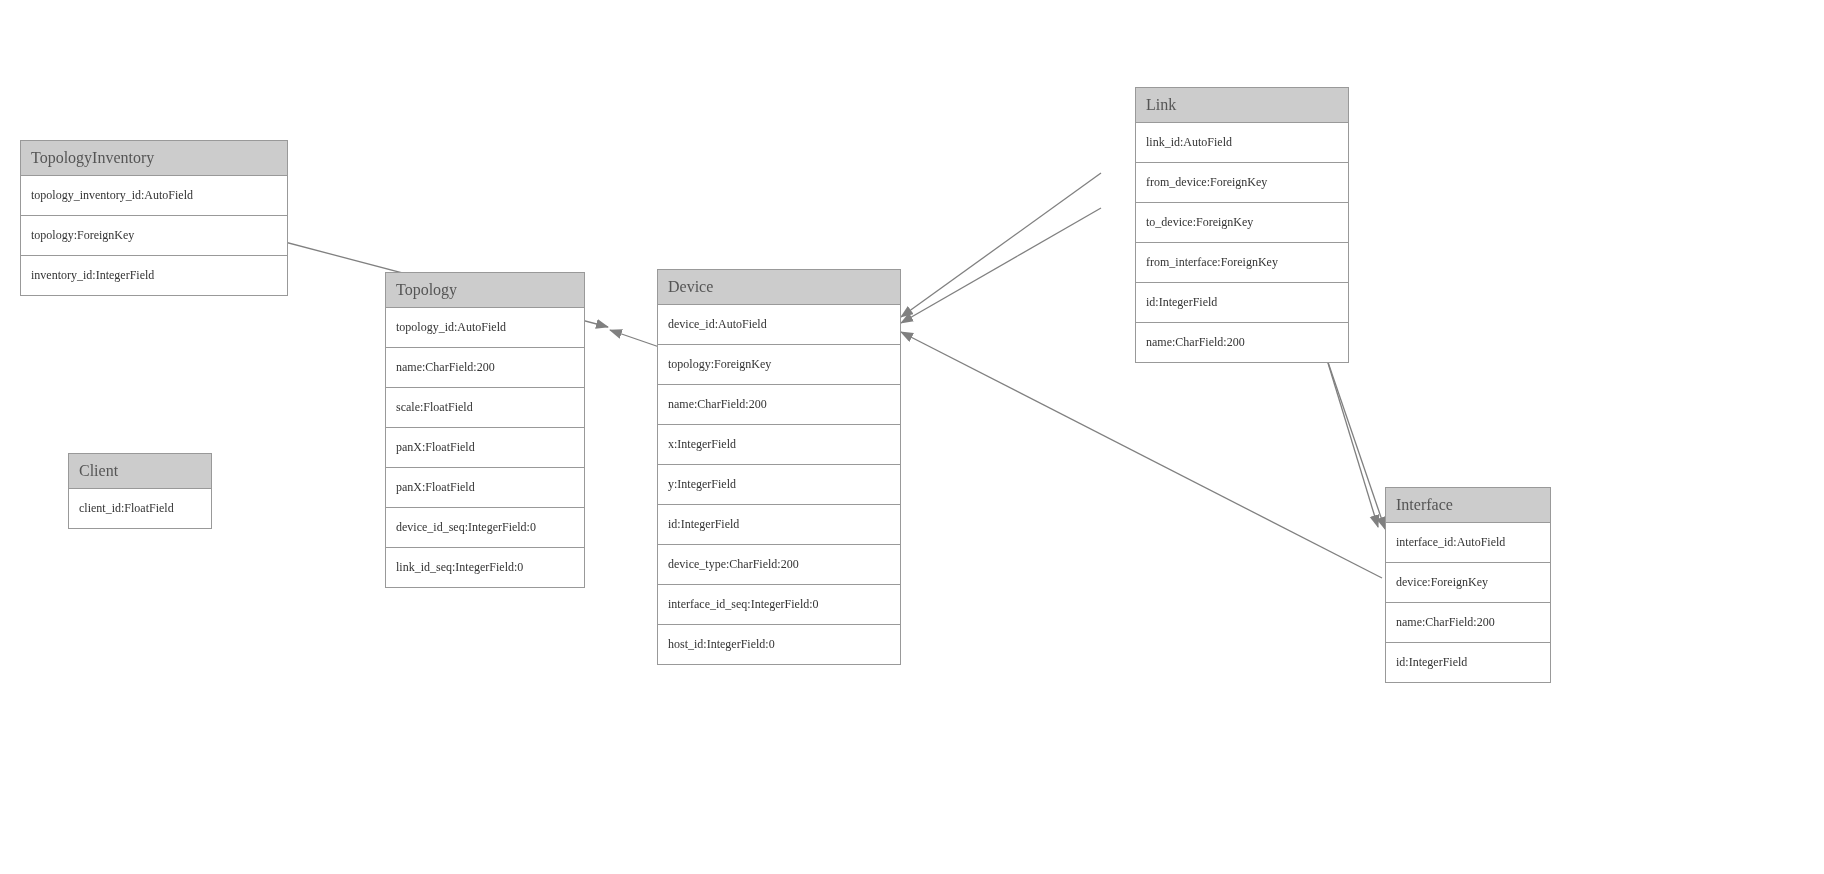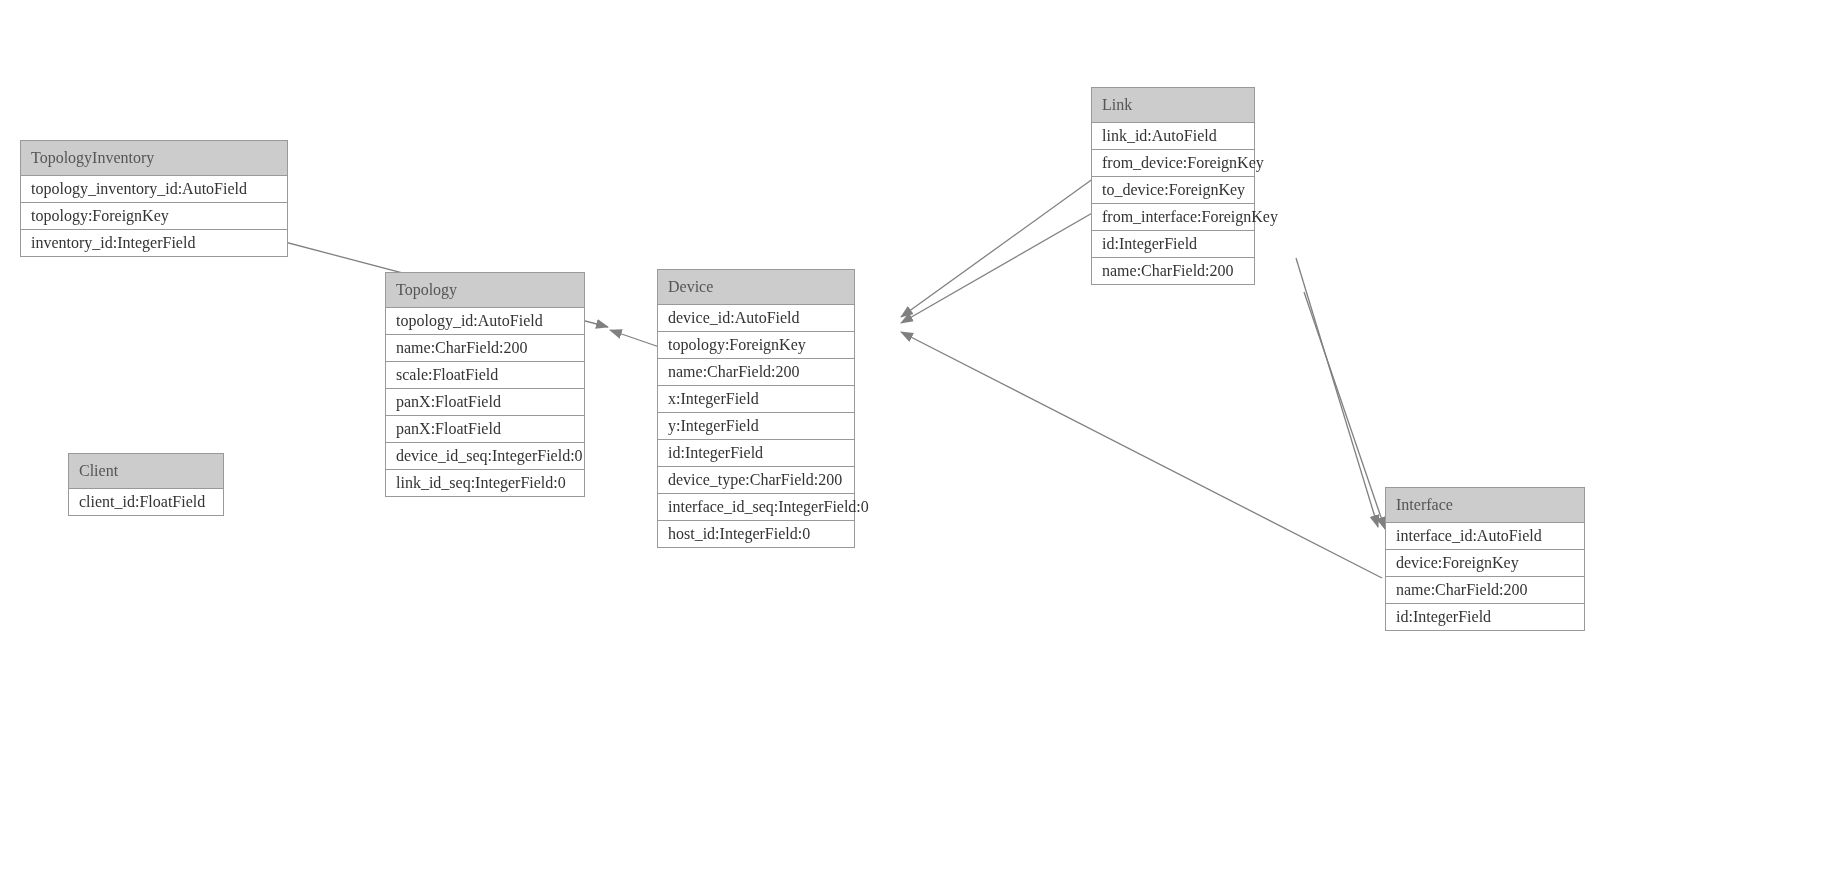--- a/index.html
+++ b/index.html
@@ -33,22 +33,22 @@
     background: #cccccc;
     color: #555555;
     font-size: 16px;
     padding: 8px 10px;
     border-bottom: 1px solid #999999;
     box-sizing: border-box;
     white-space: nowrap;
   }
   .entity-field {
     color: #333333;
-    font-size: 16px;
-    padding: 4px 10px;
+    font-size: 12px;
+    padding: 12px 10px;
     border-bottom: 1px solid #999999;
     box-sizing: border-box;
     white-space: nowrap;
     background: #ffffff;
   }
   .entity-field:last-child {
     border-bottom: none;
   }
 </style>
 </head>
@@ -73,60 +73,60 @@
     </g>
   </svg>
 
   <div class="entity" style="left:20px; top:140px; width:268px;">
     <div class="entity-title">TopologyInventory</div>
     <div class="entity-field">topology_inventory_id:AutoField</div>
     <div class="entity-field">topology:ForeignKey</div>
     <div class="entity-field">inventory_id:IntegerField</div>
   </div>
 
-  <div class="entity" style="left:68px; top:453px; width:156px;">
+  <div class="entity" style="left:68px; top:453px; width:144px;">
     <div class="entity-title">Client</div>
     <div class="entity-field">client_id:FloatField</div>
   </div>
 
   <div class="entity" style="left:385px; top:272px; width:200px;">
     <div class="entity-title">Topology</div>
     <div class="entity-field">topology_id:AutoField</div>
     <div class="entity-field">name:CharField:200</div>
     <div class="entity-field">scale:FloatField</div>
     <div class="entity-field">panX:FloatField</div>
     <div class="entity-field">panX:FloatField</div>
     <div class="entity-field">device_id_seq:IntegerField:0</div>
     <div class="entity-field">link_id_seq:IntegerField:0</div>
   </div>
 
-  <div class="entity" style="left:657px; top:269px; width:198px;">
+  <div class="entity" style="left:657px; top:269px; width:244px;">
     <div class="entity-title">Device</div>
     <div class="entity-field">device_id:AutoField</div>
     <div class="entity-field">topology:ForeignKey</div>
     <div class="entity-field">name:CharField:200</div>
     <div class="entity-field">x:IntegerField</div>
     <div class="entity-field">y:IntegerField</div>
     <div class="entity-field">id:IntegerField</div>
     <div class="entity-field">device_type:CharField:200</div>
     <div class="entity-field">interface_id_seq:IntegerField:0</div>
     <div class="entity-field">host_id:IntegerField:0</div>
   </div>
 
-  <div class="entity" style="left:1091px; top:87px; width:164px;">
+  <div class="entity" style="left:1135px; top:87px; width:214px;">
     <div class="entity-title">Link</div>
     <div class="entity-field">link_id:AutoField</div>
     <div class="entity-field">from_device:ForeignKey</div>
     <div class="entity-field">to_device:ForeignKey</div>
     <div class="entity-field">from_interface:ForeignKey</div>
     <div class="entity-field">id:IntegerField</div>
     <div class="entity-field">name:CharField:200</div>
   </div>
 
-  <div class="entity" style="left:1385px; top:487px; width:200px;">
+  <div class="entity" style="left:1385px; top:487px; width:166px;">
     <div class="entity-title">Interface</div>
     <div class="entity-field">interface_id:AutoField</div>
     <div class="entity-field">device:ForeignKey</div>
     <div class="entity-field">name:CharField:200</div>
     <div class="entity-field">id:IntegerField</div>
   </div>
 
 </div>
 
 </body></html>

